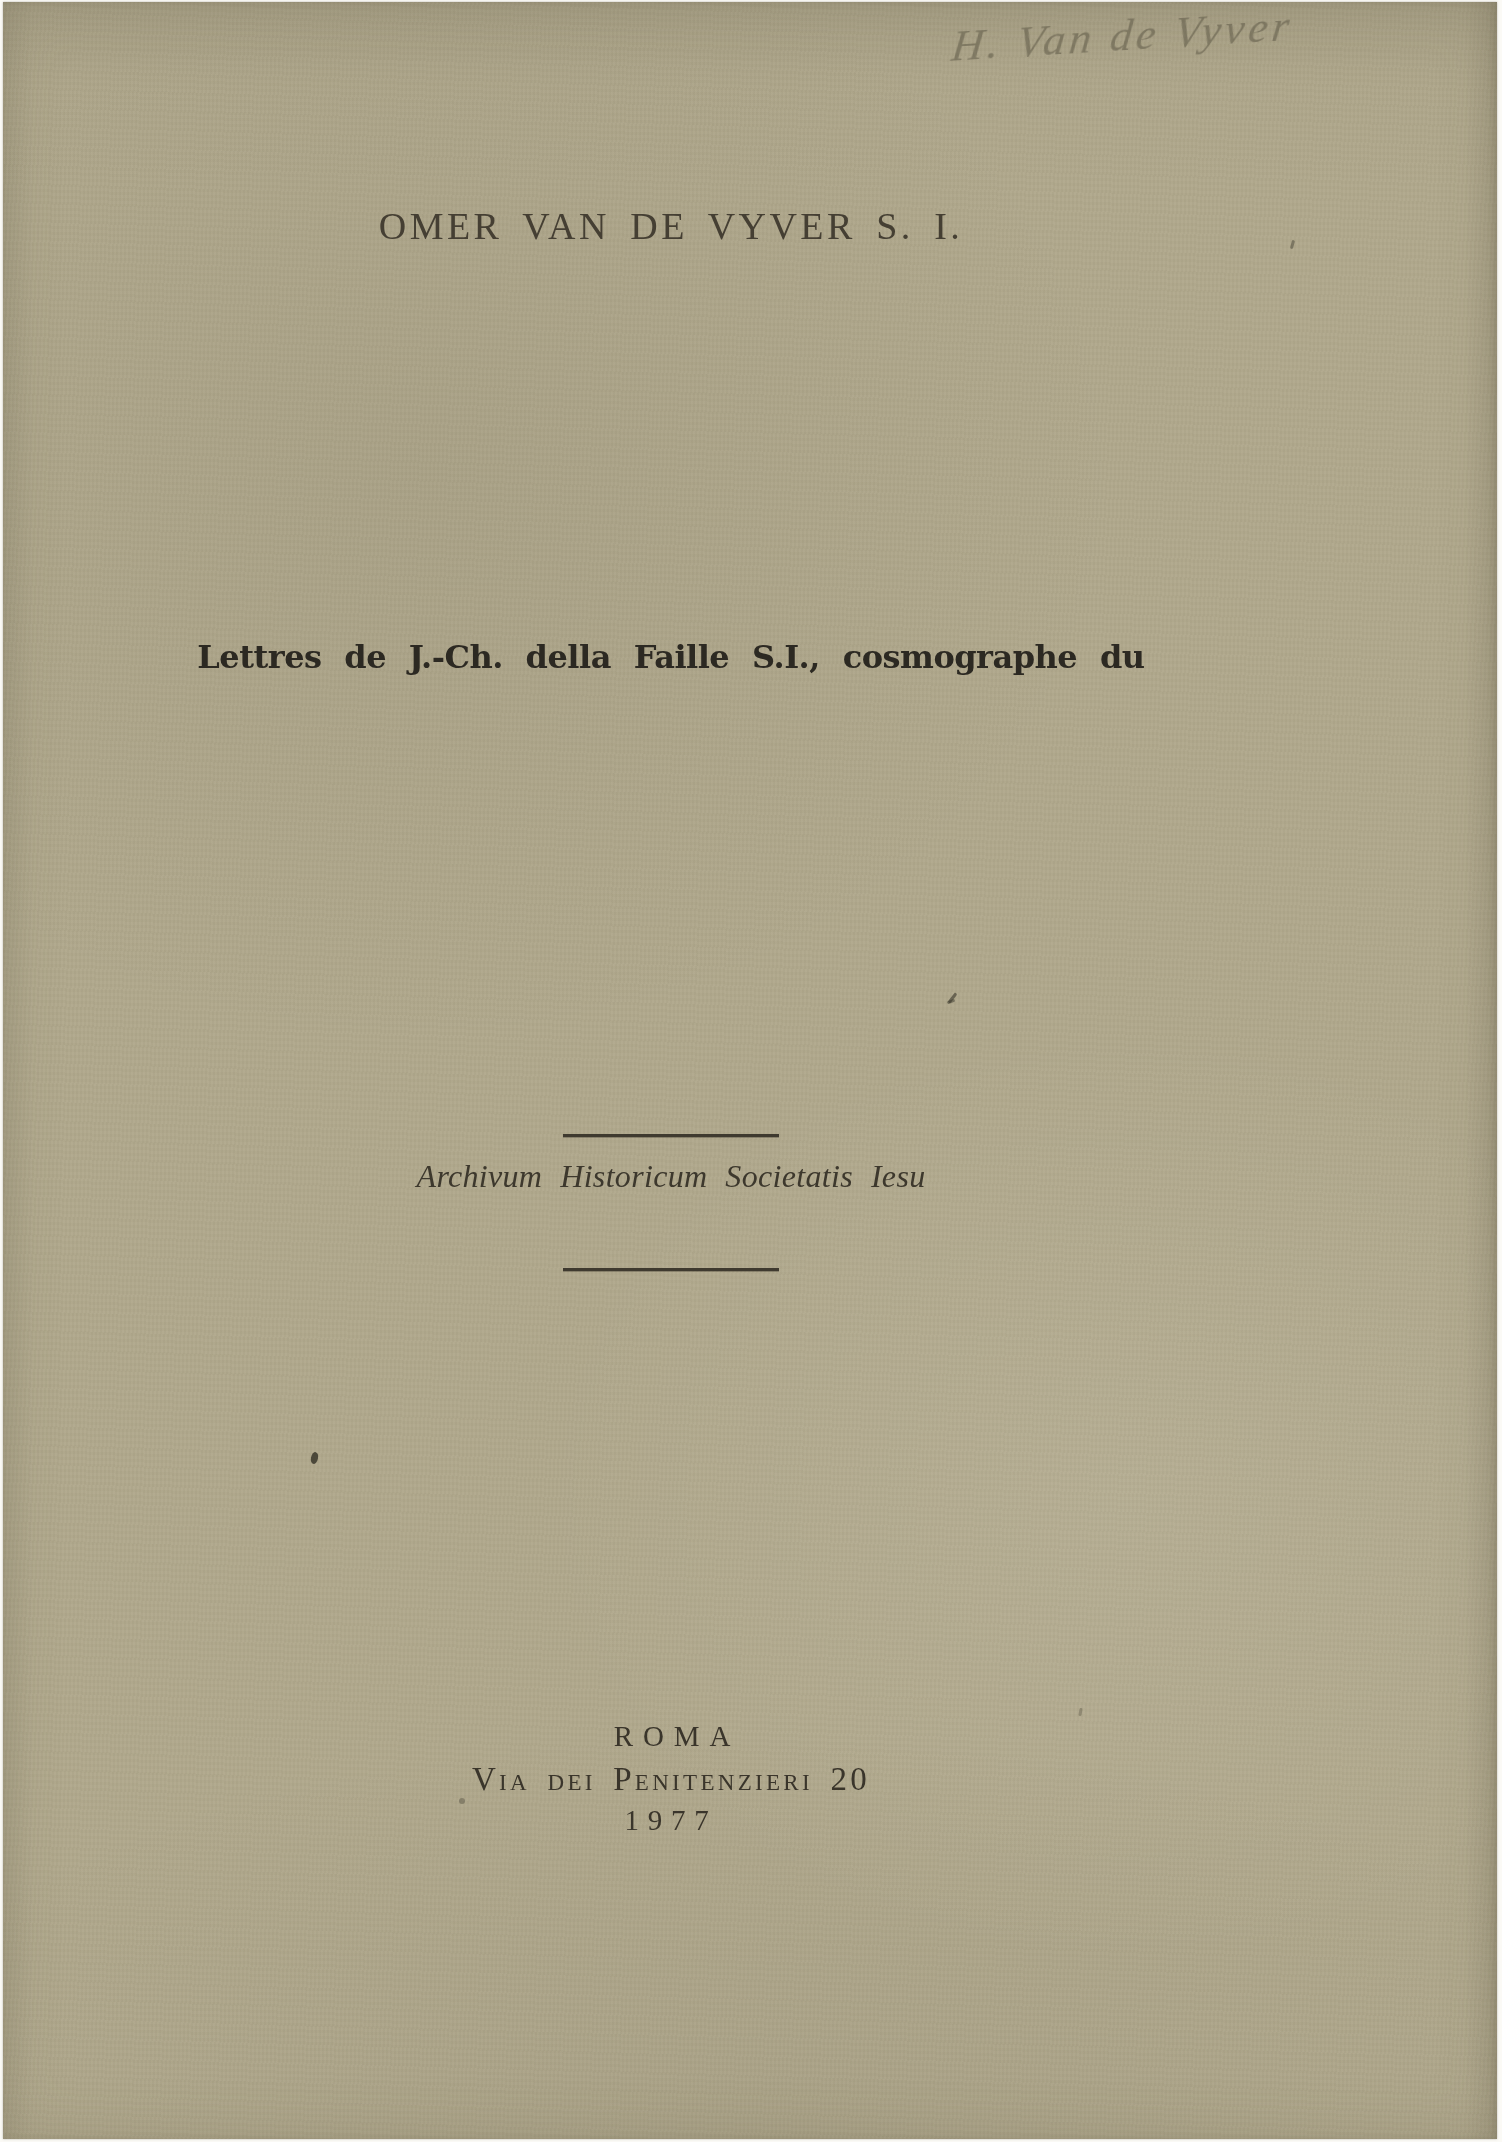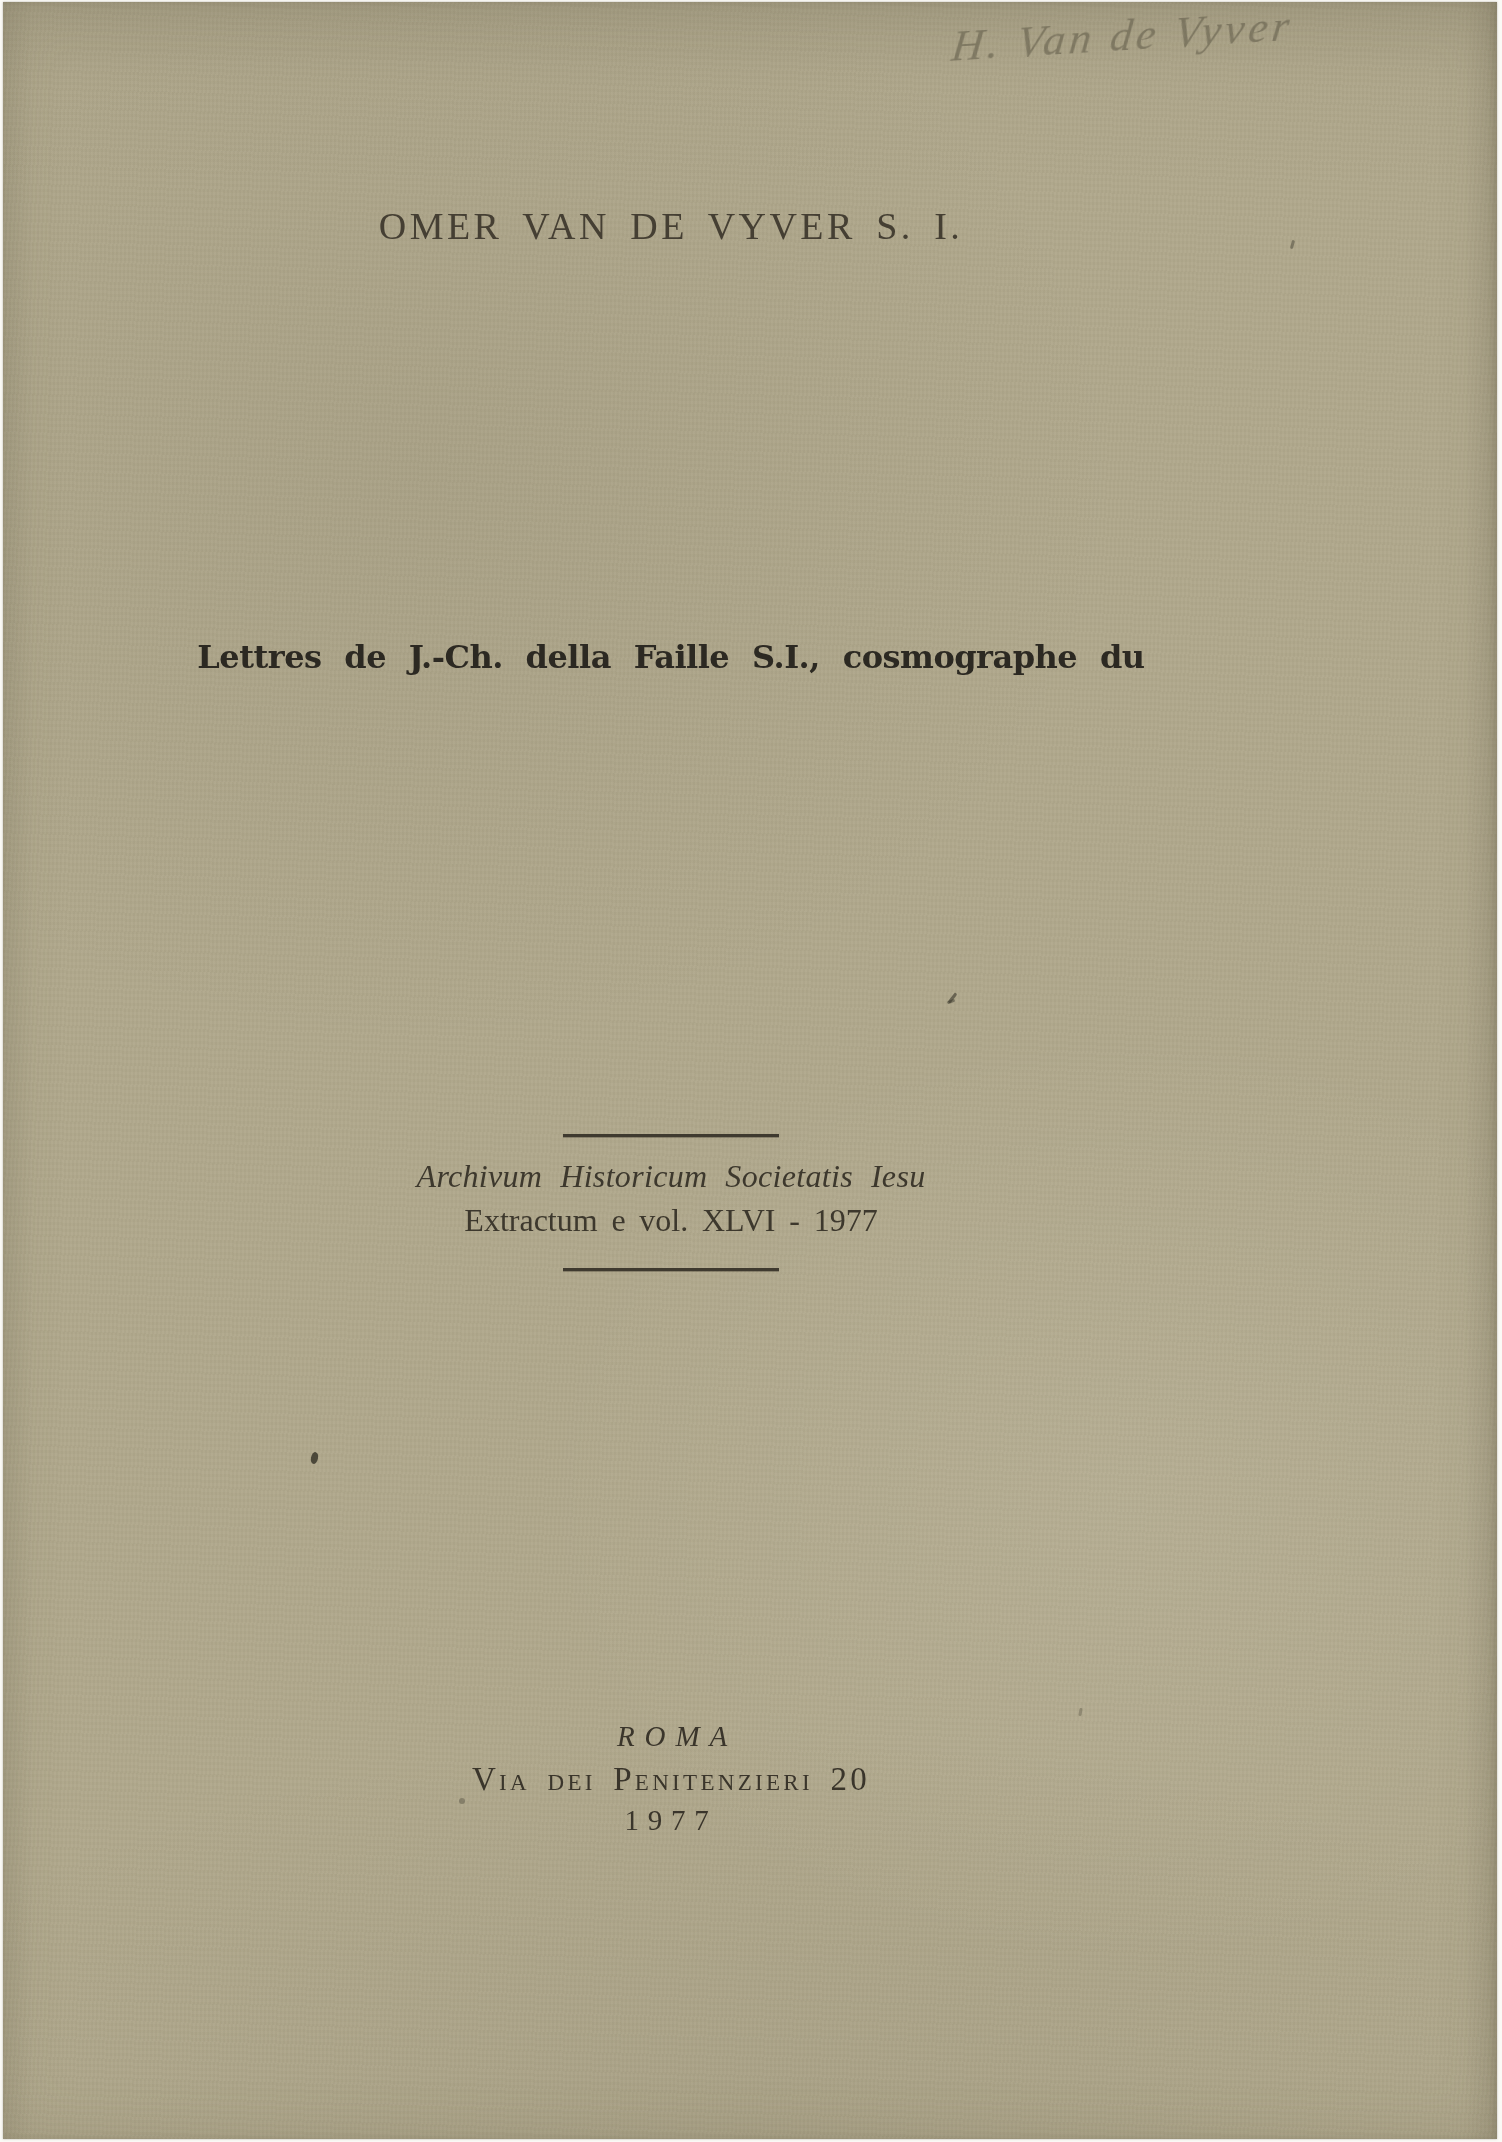--- a/index.html
+++ b/index.html
@@ -117,21 +117,20 @@
   
   .imprint-city {
     position: absolute;
     top: 1718px;
     left: 674px;
     transform: translateX(-50%);
     font-size: 29px;
     letter-spacing: 0.34em;
     color: #3a352b;
     white-space: nowrap;
-    font-style: italic;
   }
   .imprint-address {
     position: absolute;
     top: 1759px;
     left: 668px;
     transform: translateX(-50%);
     font-variant: small-caps;
     font-size: 33px;
     letter-spacing: 0.1em;
     word-spacing: 0.18em;
@@ -169,21 +168,20 @@
     <div class="author-line">OMER VAN DE VYVER S. I.</div>
 
     <div class="title-block">
       <div class="title-line justified">Lettres de J.-Ch. della Faille S.I., cosmographe du</div>
     </div>
 
     <div class="rule rule-top"></div>
 
     <div class="journal-line">Archivum Historicum Societatis Iesu</div>
 
-    <div class="extract-line">Extractum e vol. XLVI - 1977</div>
 
     <div class="rule rule-bottom"></div>
 
     <div class="imprint-city">ROMA</div>
 
     <div class="imprint-address">Via dei Penitenzieri 20</div>
 
     <div class="imprint-year">1977</div>
 
     <div class="speck speck-1"></div>

